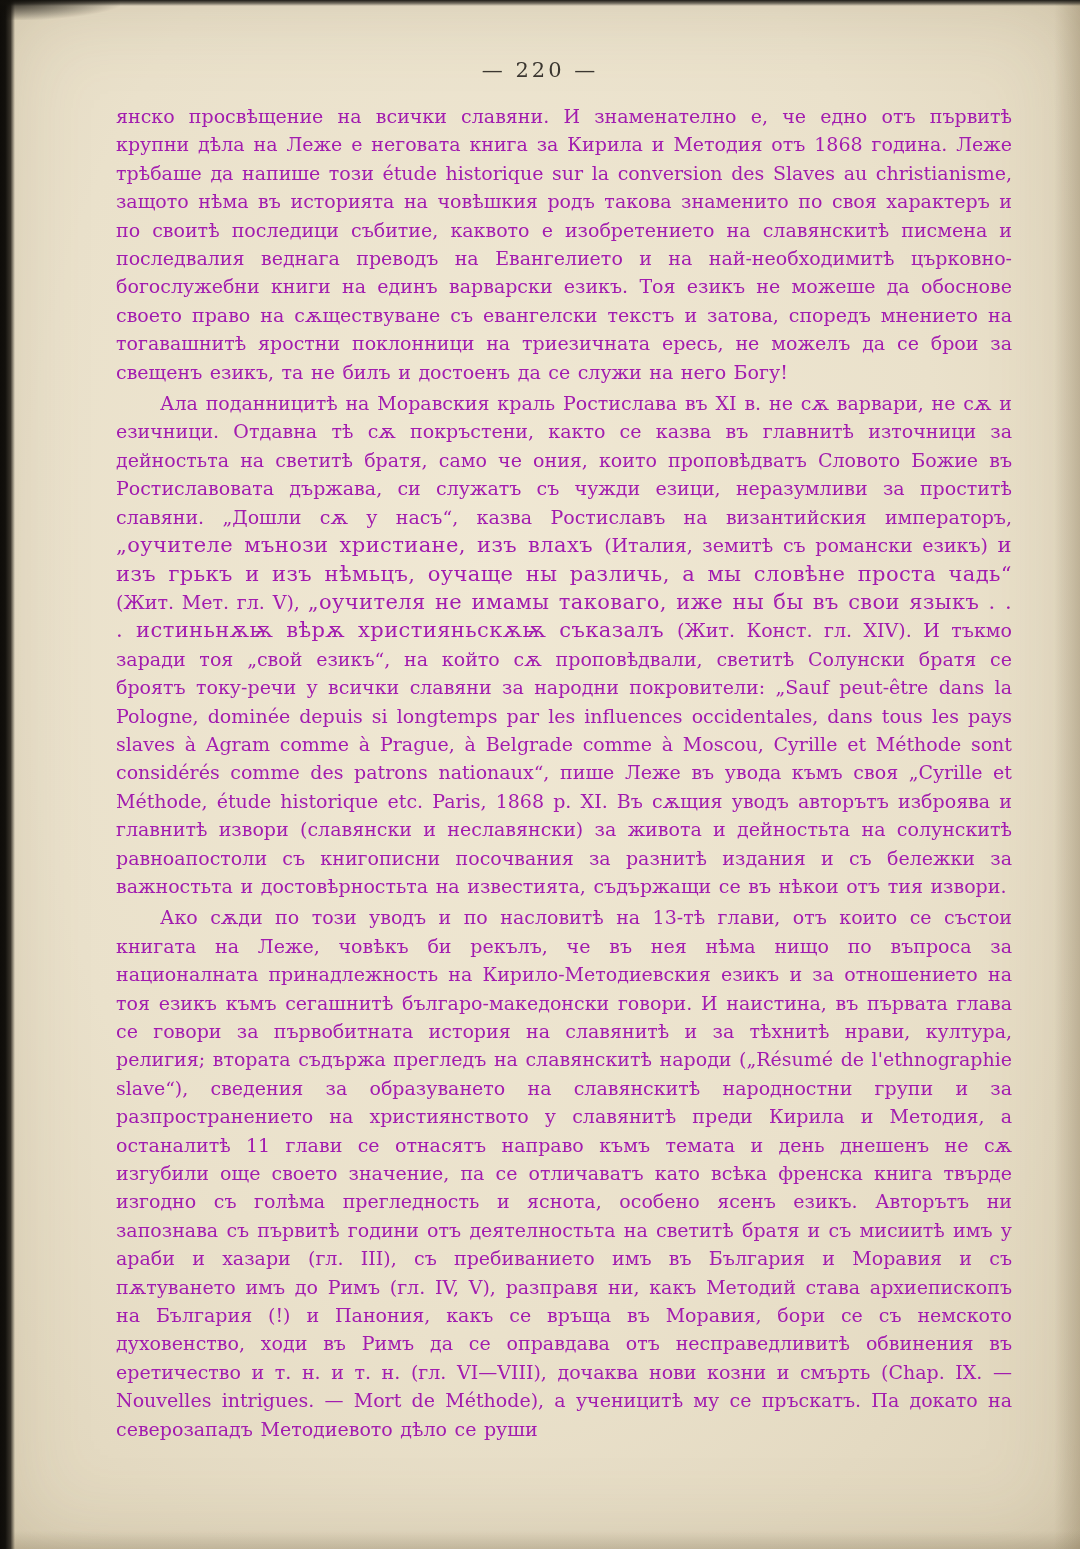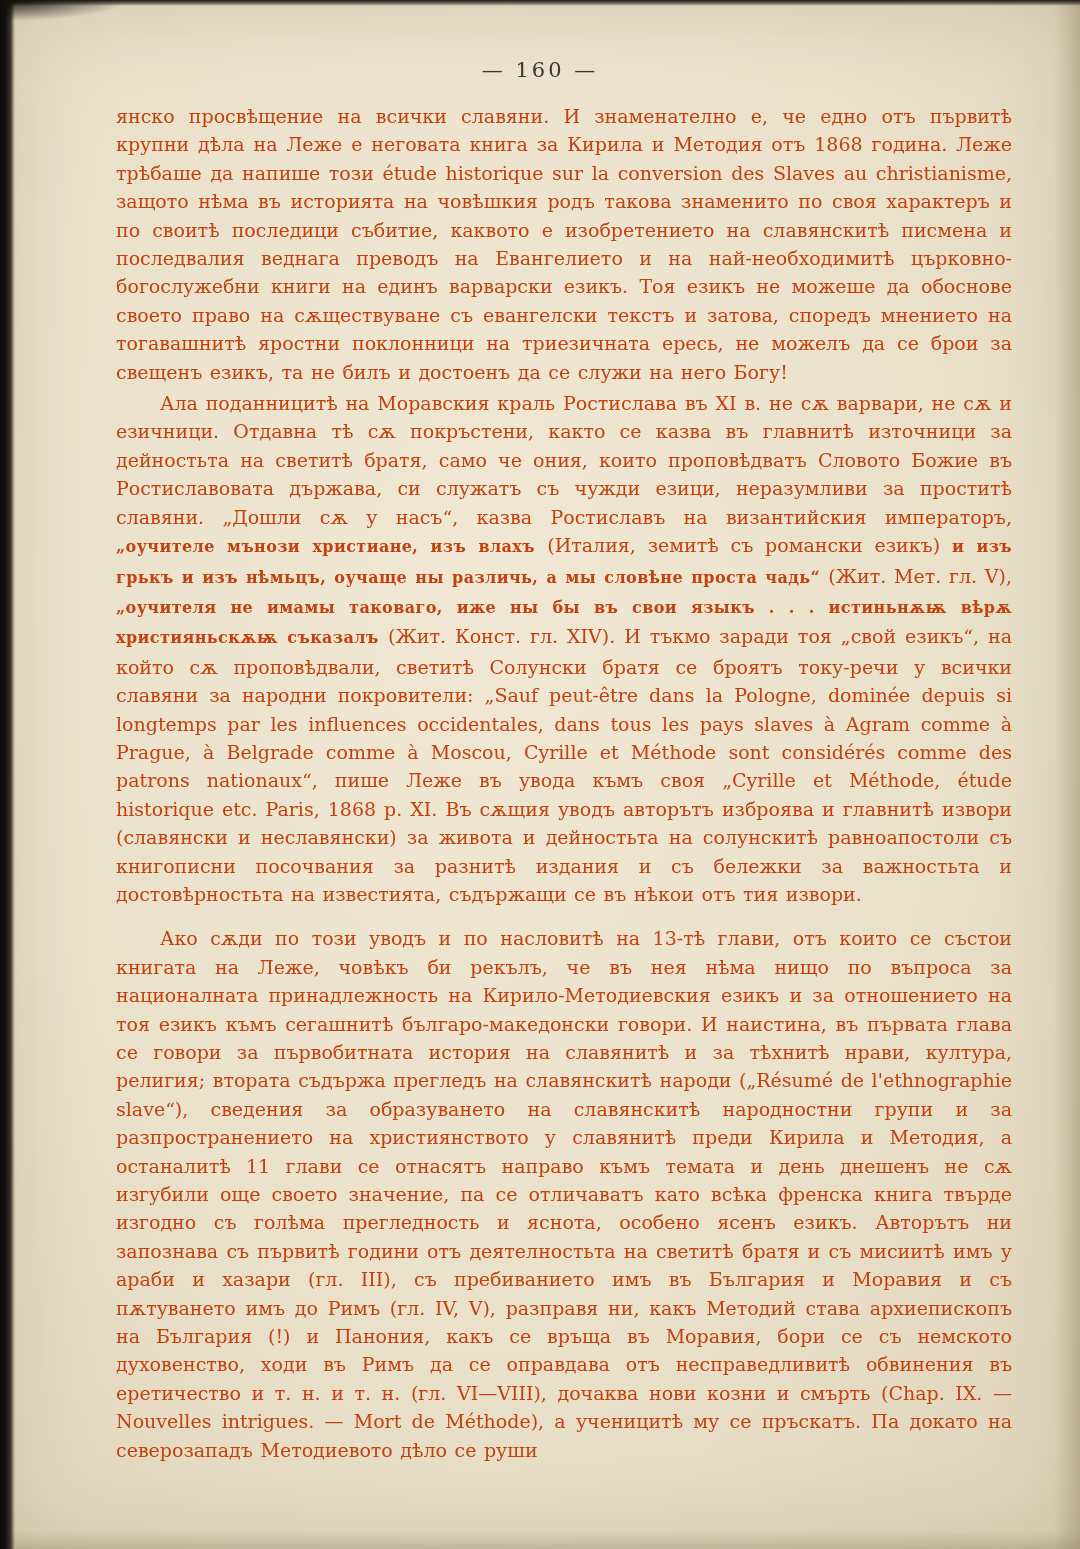--- a/index.html
+++ b/index.html
@@ -67,57 +67,57 @@
     color: #3b3630;
   }
   
   .text-block {
     position: absolute;
     left: 116px;
     top: 102px;
     width: 896px;
     font-size: 19px;
     line-height: 28.4px;
-    color: #c2410c;
+    color: #a21caf;
     text-align: justify;
     word-spacing: 1.5px;
   }
   .para {
     margin: 0;
   }
   .para + .para {
     margin-top: 3px;
   }
   .para.indent {
     text-indent: 44px;
   }
   .para.gap-before {
-    margin-top: 16px;
+    margin-top: 3px;
   }
   .seg-normal { }
   .seg-slavonic {
-    font-weight: 700;
-    font-size: 16px;
+    font-weight: 400;
+    font-size: 21px;
     letter-spacing: 0.4px;
     word-spacing: 2px;
   }
   .seg-italic {
   }
 </style>
 </head>
 <body>
 
 <div class="page">
   <div class="vignette"></div>
   <div class="edge-right"></div>
   <div class="edge-bottom"></div>
   <div class="edge-left"></div>
   <div class="edge-top"></div>
   <div class="corner-tl"></div>
 
-  <div class="page-number">— 160 —</div>
+  <div class="page-number">— 220 —</div>
 
   <div class="text-block">
       <p class="para"><span class="seg-normal">янско просвѣщение на всички славяни. И знаменателно е, че едно отъ първитѣ крупни дѣла на Леже е неговата книга за Кирила и Методия отъ 1868 година. Леже трѣбаше да напише този étude historique sur la conversion des Slaves au christianisme, защото нѣма въ историята на човѣшкия родъ такова знаменито по своя характеръ и по своитѣ последици събитие, каквото е изобретението на славянскитѣ писмена и последвалия веднага преводъ на Евангелието и на най-необходимитѣ църковно-богослужебни книги на единъ варварски езикъ. Тоя езикъ не можеше да обоснове своето право на сѫществуване съ евангелски текстъ и затова, споредъ мнението на тогавашнитѣ яростни поклонници на триезичната ересь, не можелъ да се брои за свещенъ езикъ, та не билъ и достоенъ да се служи на него Богу!</span></p>
       <p class="para indent"><span class="seg-normal">Ала поданницитѣ на Моравския краль Ростислава въ XI в. не сѫ варвари, не сѫ и езичници. Отдавна тѣ сѫ покръстени, както се казва въ главнитѣ източници за дейностьта на светитѣ братя, само че ония, които проповѣдватъ Словото Божие въ Ростиславовата държава, си служатъ съ чужди езици, неразумливи за проститѣ славяни. „Дошли сѫ у насъ“, казва Ростиславъ на византийския императоръ, </span><span class="seg-slavonic">„оучителе мънози христиане, изъ влахъ </span><span class="seg-normal">(Италия, земитѣ съ романски езикъ) </span><span class="seg-slavonic">и изъ грькъ и изъ нѣмьцъ, оучаще ны различь, а мы словѣне проста чадь“ </span><span class="seg-normal">(</span><span class="seg-italic">Жит. Мет.</span><span class="seg-normal"> гл. V), </span><span class="seg-slavonic">„оучителя не имамы таковаго, иже ны бы въ свои языкъ . . . истиньнѫѭ вѣрѫ християньскѫѭ съказалъ </span><span class="seg-normal">(</span><span class="seg-italic">Жит. Конст.</span><span class="seg-normal"> гл. XIV). И тъкмо заради тоя „свой езикъ“, на който сѫ проповѣдвали, светитѣ Солунски братя се броятъ току-речи у всички славяни за народни покровители: „Sauf peut-être dans la Pologne, dominée depuis si longtemps par les influences occidentales, dans tous les pays slaves à Agram comme à Prague, à Belgrade comme à Moscou, Cyrille et Méthode sont considérés comme des patrons nationaux“, пише Леже въ увода къмъ своя „Cyrille et Méthode, étude historique etc. Paris, 1868 p. XI. Въ сѫщия уводъ авторътъ изброява и главнитѣ извори (славянски и неславянски) за живота и дейностьта на солунскитѣ равноапостоли съ книгописни посочвания за разнитѣ издания и съ бележки за важностьта и достовѣрностьта на известията, съдържащи се въ нѣкои отъ тия извори.</span></p>
       <p class="para indent gap-before"><span class="seg-normal">Ако сѫди по този уводъ и по насловитѣ на 13-тѣ глави, отъ които се състои книгата на Леже, човѣкъ би рекълъ, че въ нея нѣма нищо по въпроса за националната принадлежность на Кирило-Методиевския езикъ и за отношението на тоя езикъ къмъ сегашнитѣ българо-македонски говори. И наистина, въ първата глава се говори за първобитната история на славянитѣ и за тѣхнитѣ нрави, култура, религия; втората съдържа прегледъ на славянскитѣ народи („Résumé de l'ethnographie slave“), сведения за образуването на славянскитѣ народностни групи и за разпространението на християнството у славянитѣ преди Кирила и Методия, а останалитѣ 11 глави се отнасятъ направо къмъ темата и день днешенъ не сѫ изгубили още своето значение, па се отличаватъ като всѣка френска книга твърде изгодно съ голѣма прегледность и яснота, особено ясенъ езикъ. Авторътъ ни запознава съ първитѣ години отъ деятелностьта на светитѣ братя и съ мисиитѣ имъ у араби и хазари (гл. III), съ пребиванието имъ въ България и Моравия и съ пѫтуването имъ до Римъ (гл. IV, V), разправя ни, какъ Методий става архиепископъ на България (!) и Панония, какъ се връща въ Моравия, бори се съ немското духовенство, ходи въ Римъ да се оправдава отъ несправедливитѣ обвинения въ еретичество и т. н. и т. н. (гл. VI—VIII), дочаква нови козни и смърть (Chap. IX. — Nouvelles intrigues. — Mort de Méthode), а ученицитѣ му се пръскатъ. Па докато на северозападъ Методиевото дѣло се руши</span></p>
     </div>
 </div>
 
 </body></html>

